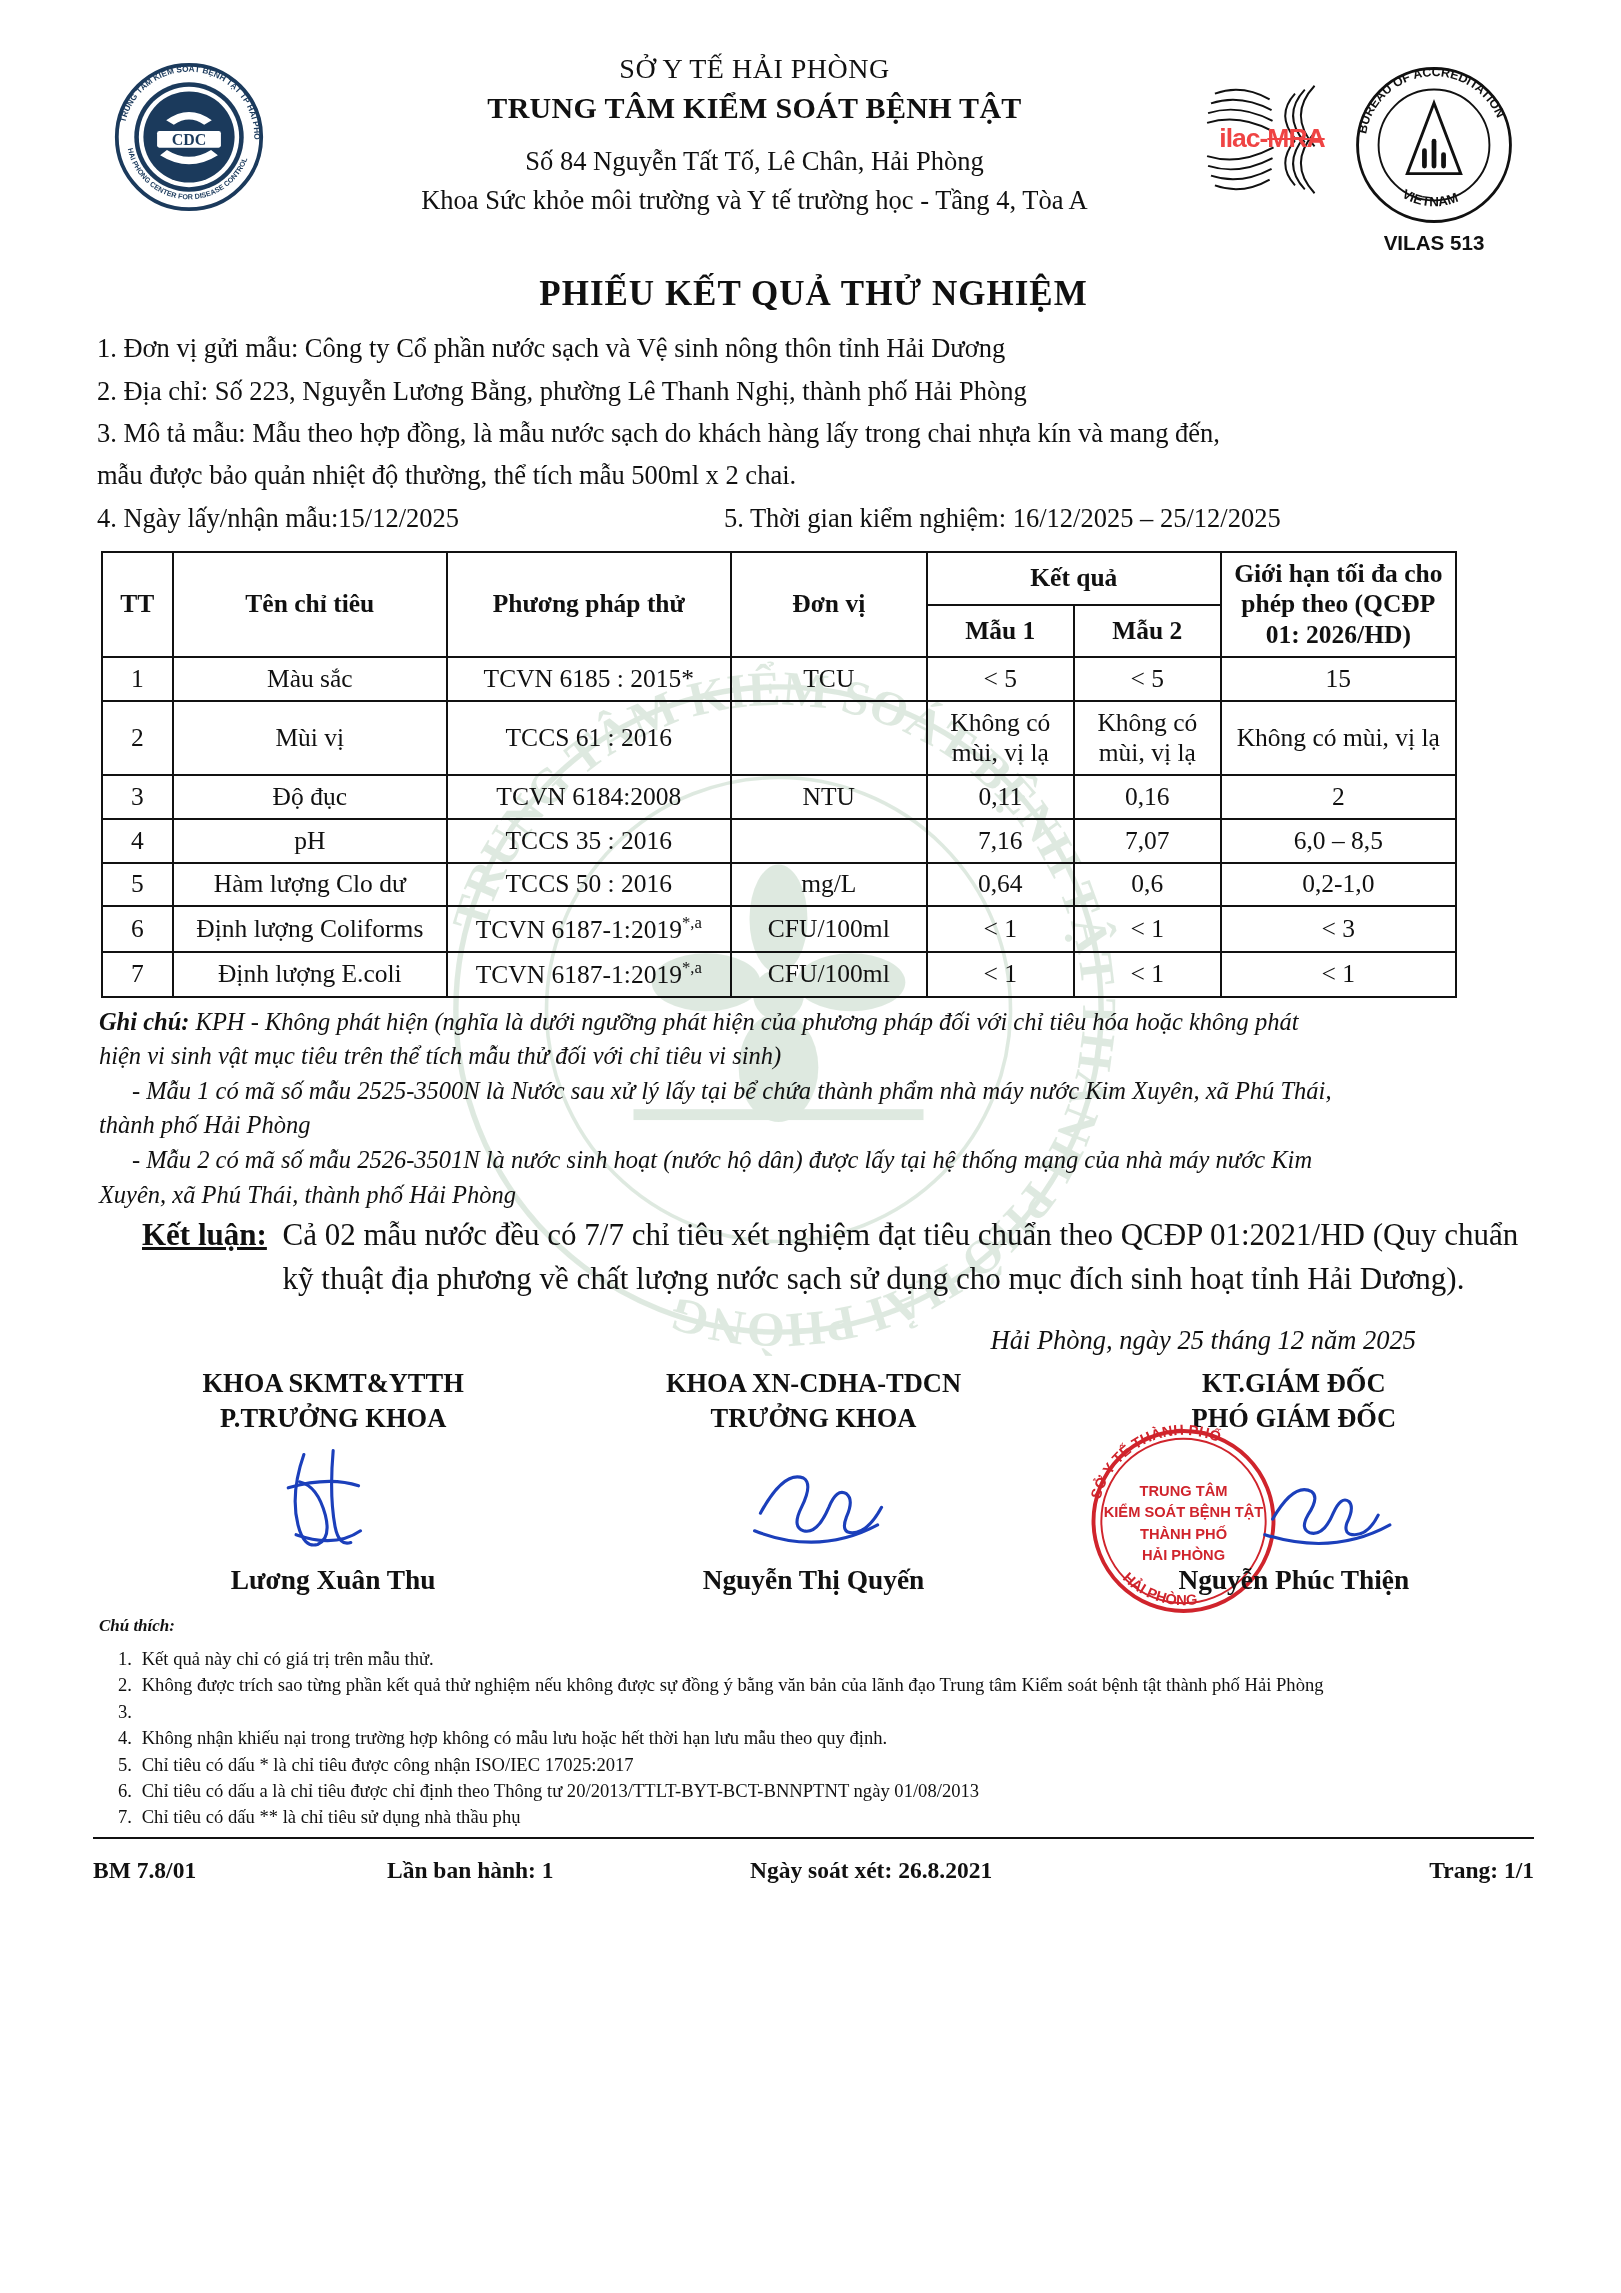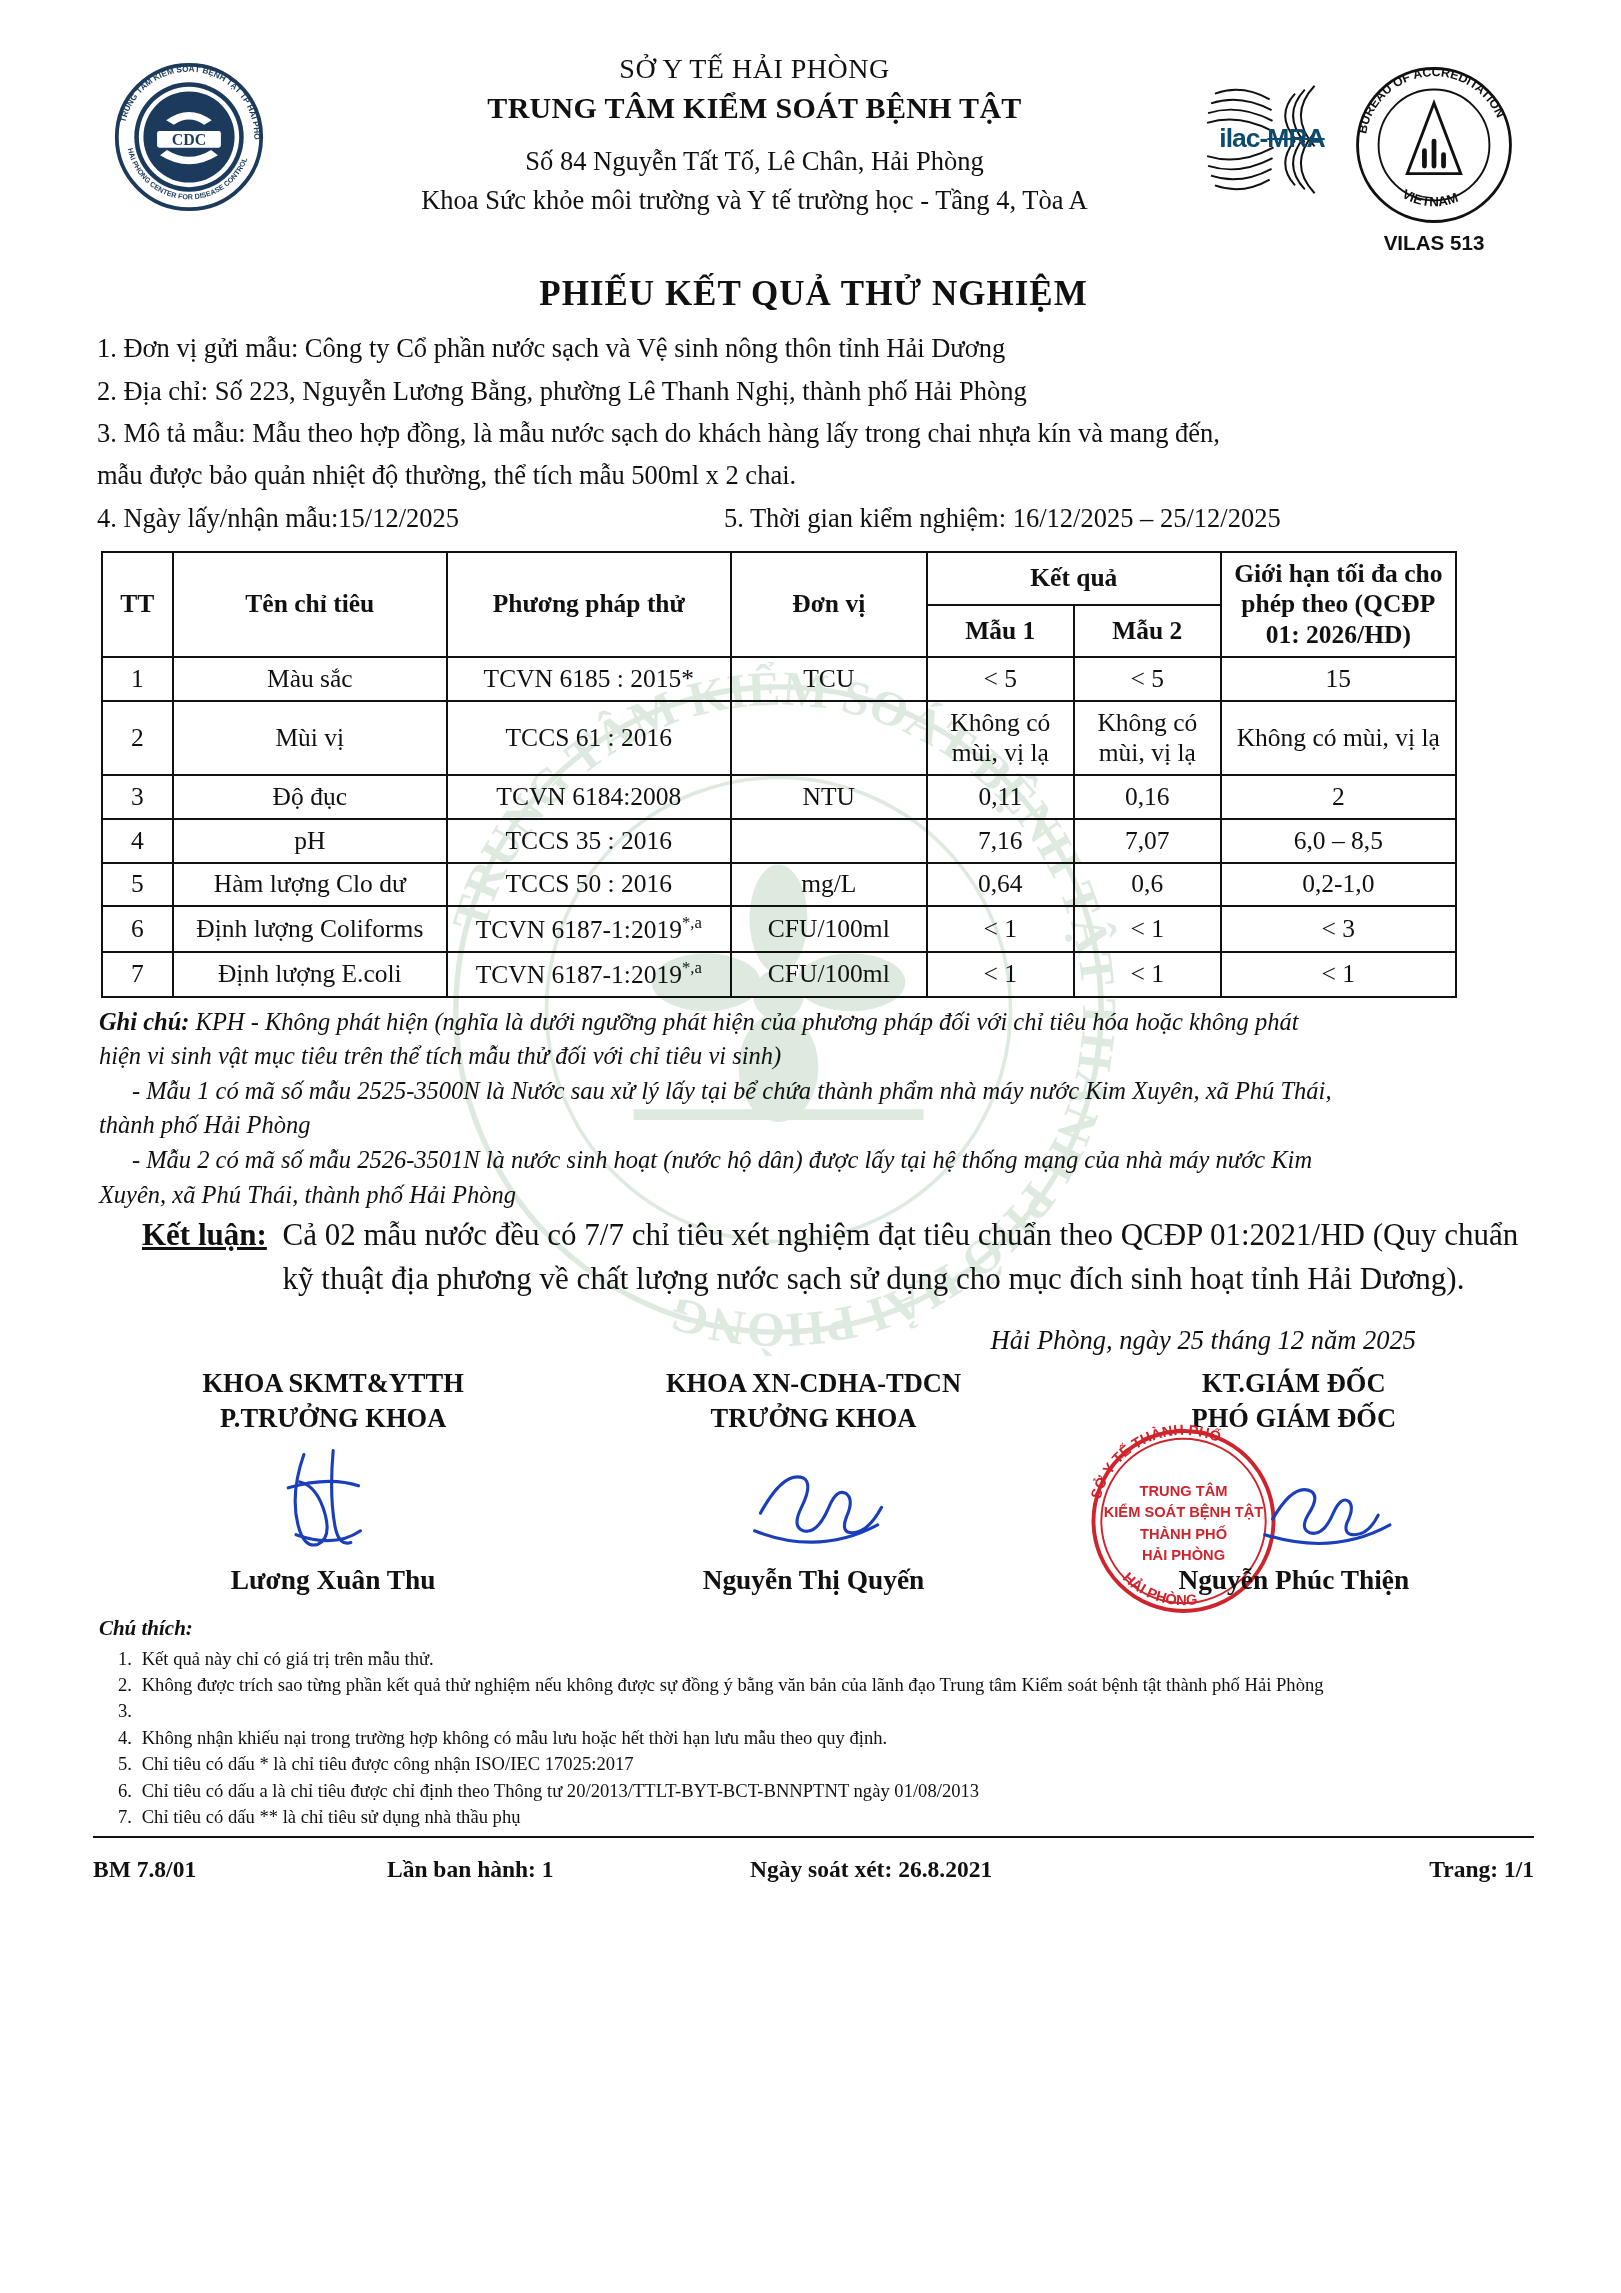--- a/index.html
+++ b/index.html
@@ -87,21 +87,21 @@
     text-align: center;
   }
   .ilac-text {
     position: absolute;
     left: 0;
     top: 47px;
     width: 142px;
     font-family: "Liberation Sans", sans-serif;
     font-weight: bold;
     font-size: 26.5px;
-    color: #0c4a6e;
+    color: #ef4444;
     letter-spacing: -1px;
   }
   .ilac-text .strike {
     text-decoration: line-through;
   }
   .bureau {
     position: absolute;
     left: 1255px;
     top: 19.6px;
     width: 172px;
@@ -264,22 +264,22 @@
     position: relative;
     z-index: 2;
     margin-top: 17.6px;
     font-size: 18.6px;
     line-height: 1.42;
     padding-left: 5.9px;
   }
   .footnotes .fn-title {
     font-weight: bold;
     font-style: italic;
-    font-size: 21px;
-    margin-bottom: 2px;
+    font-size: 17px;
+    margin-bottom: 8px;
   }
   .fn-item {
     display: flex;
   }
   .fn-num {
     width: 33px;
     text-align: right;
     padding-right: 9.8px;
   }
 

